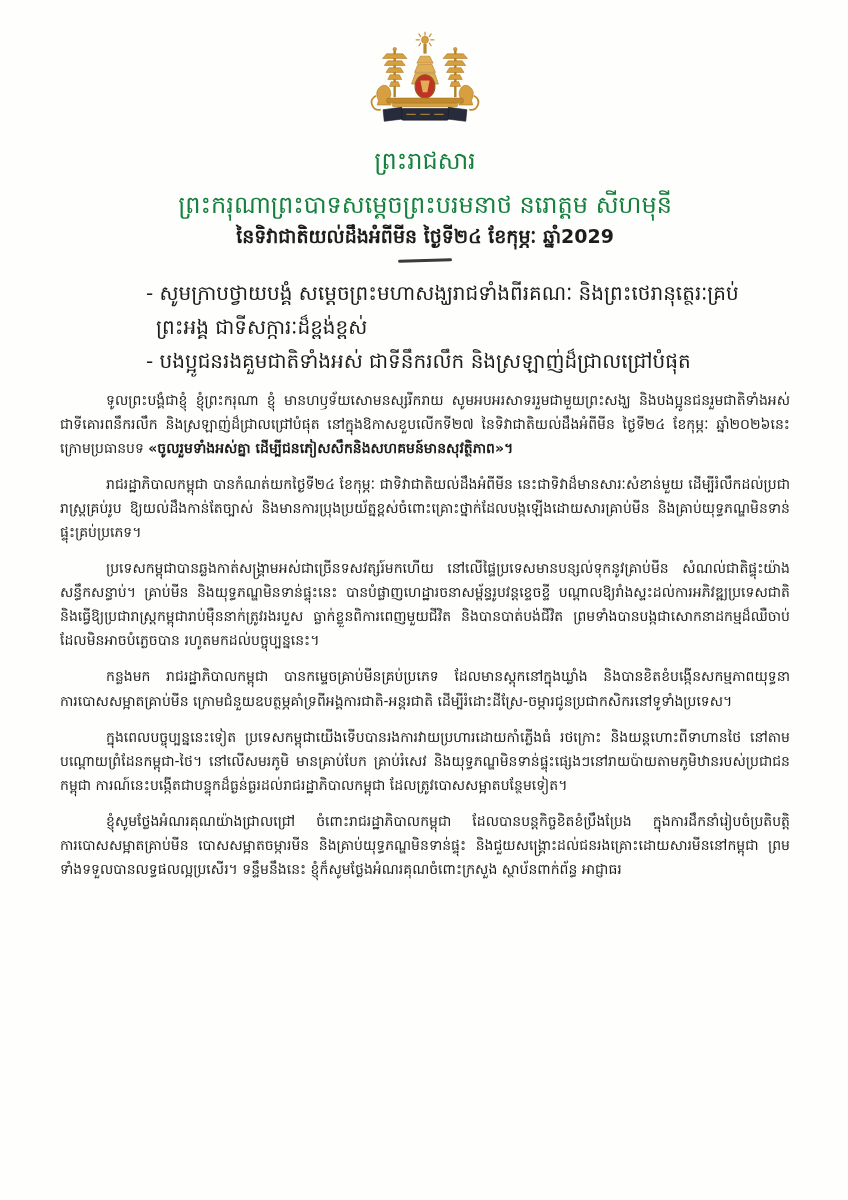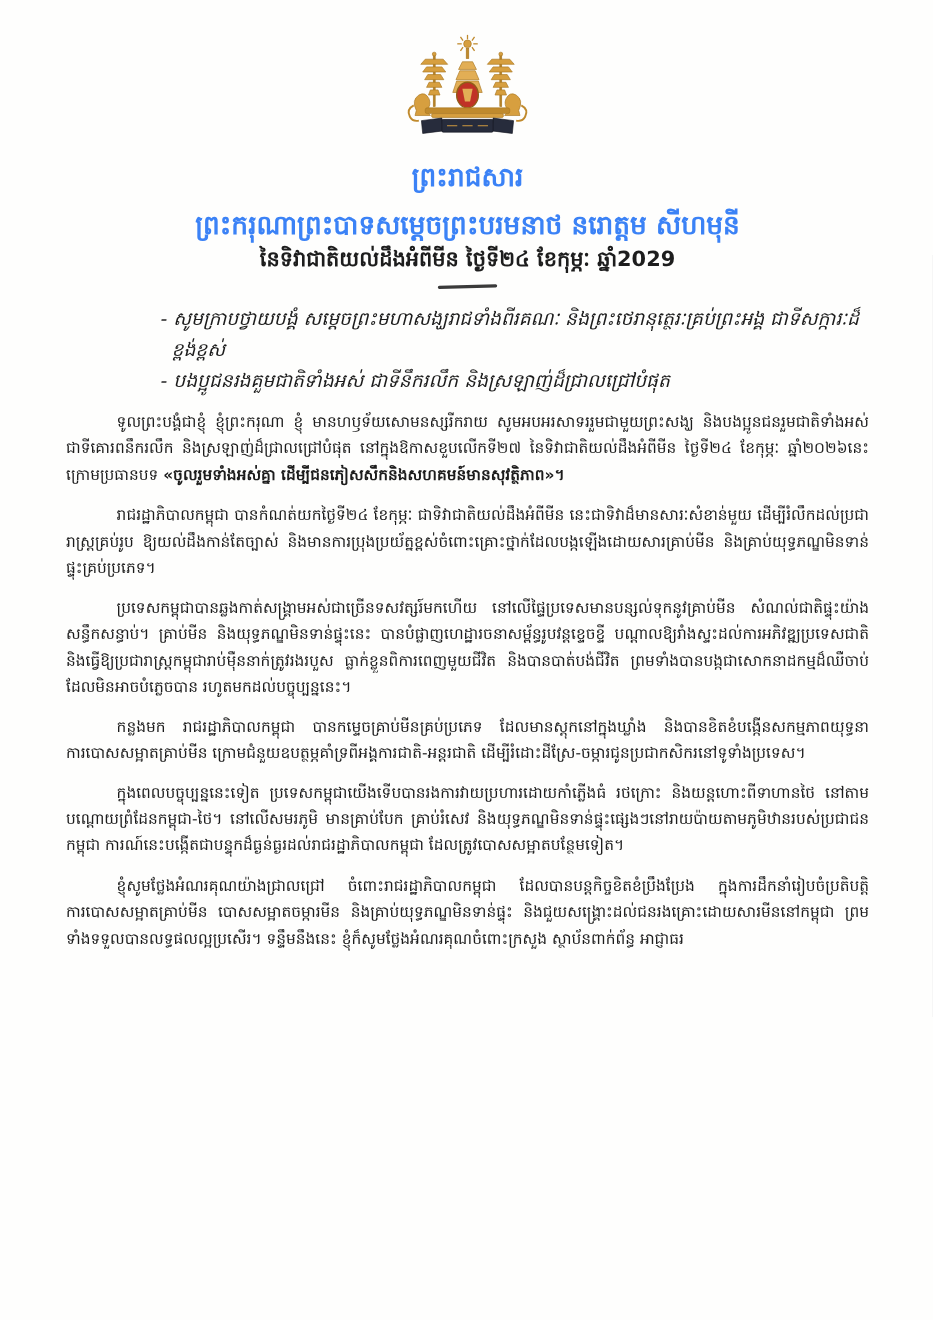--- a/index.html
+++ b/index.html
@@ -11,48 +11,47 @@
     overflow:hidden;
     font-family:"DejaVu Sans", sans-serif;
     color:#1c1c1c;
     box-sizing:border-box;
   }
   .inner{padding:30px 58px 0 60px;box-sizing:border-box;}
   .crest-wrap{text-align:center;margin:0 0 4px 0;}
   .crest-wrap svg{display:inline-block;}
   .title-block{text-align:center;}
   .title-line-main{
-    font-weight:700;
+    font-weight:400;
     font-size:24px;
     line-height:1.42;
-    color:#3b82f6;
+    color:#15803d;
     margin-top:10px;
   }
   .title-line-sub{
     font-weight:700;
     font-size:19px;
     line-height:1.5;
     color:#1d1d1d;
   }
   .title-divider{
     width:54px;height:3px;background:#3a3a3a;border:none;
     margin:8px auto 14px auto;border-radius:2px;
     transform:rotate(-1.5deg);
   }
   .salutation-block{
     margin:14px 0 6px 0;
     padding-left:86px;
   }
   .salutation-line{
-    font-size:17px;
+    font-size:20px;
     line-height:1.7;
     text-indent:-10px;
     padding-left:10px;
     color:#1c1c1c;
-    font-style:italic;
   }
   .body-block{margin-top:10px;}
   .para{
     font-size:14px;
     line-height:1.72;
     text-align:justify;
     text-indent:46px;
     margin:0 0 12px 0;
     color:#1c1c1c;
   }

